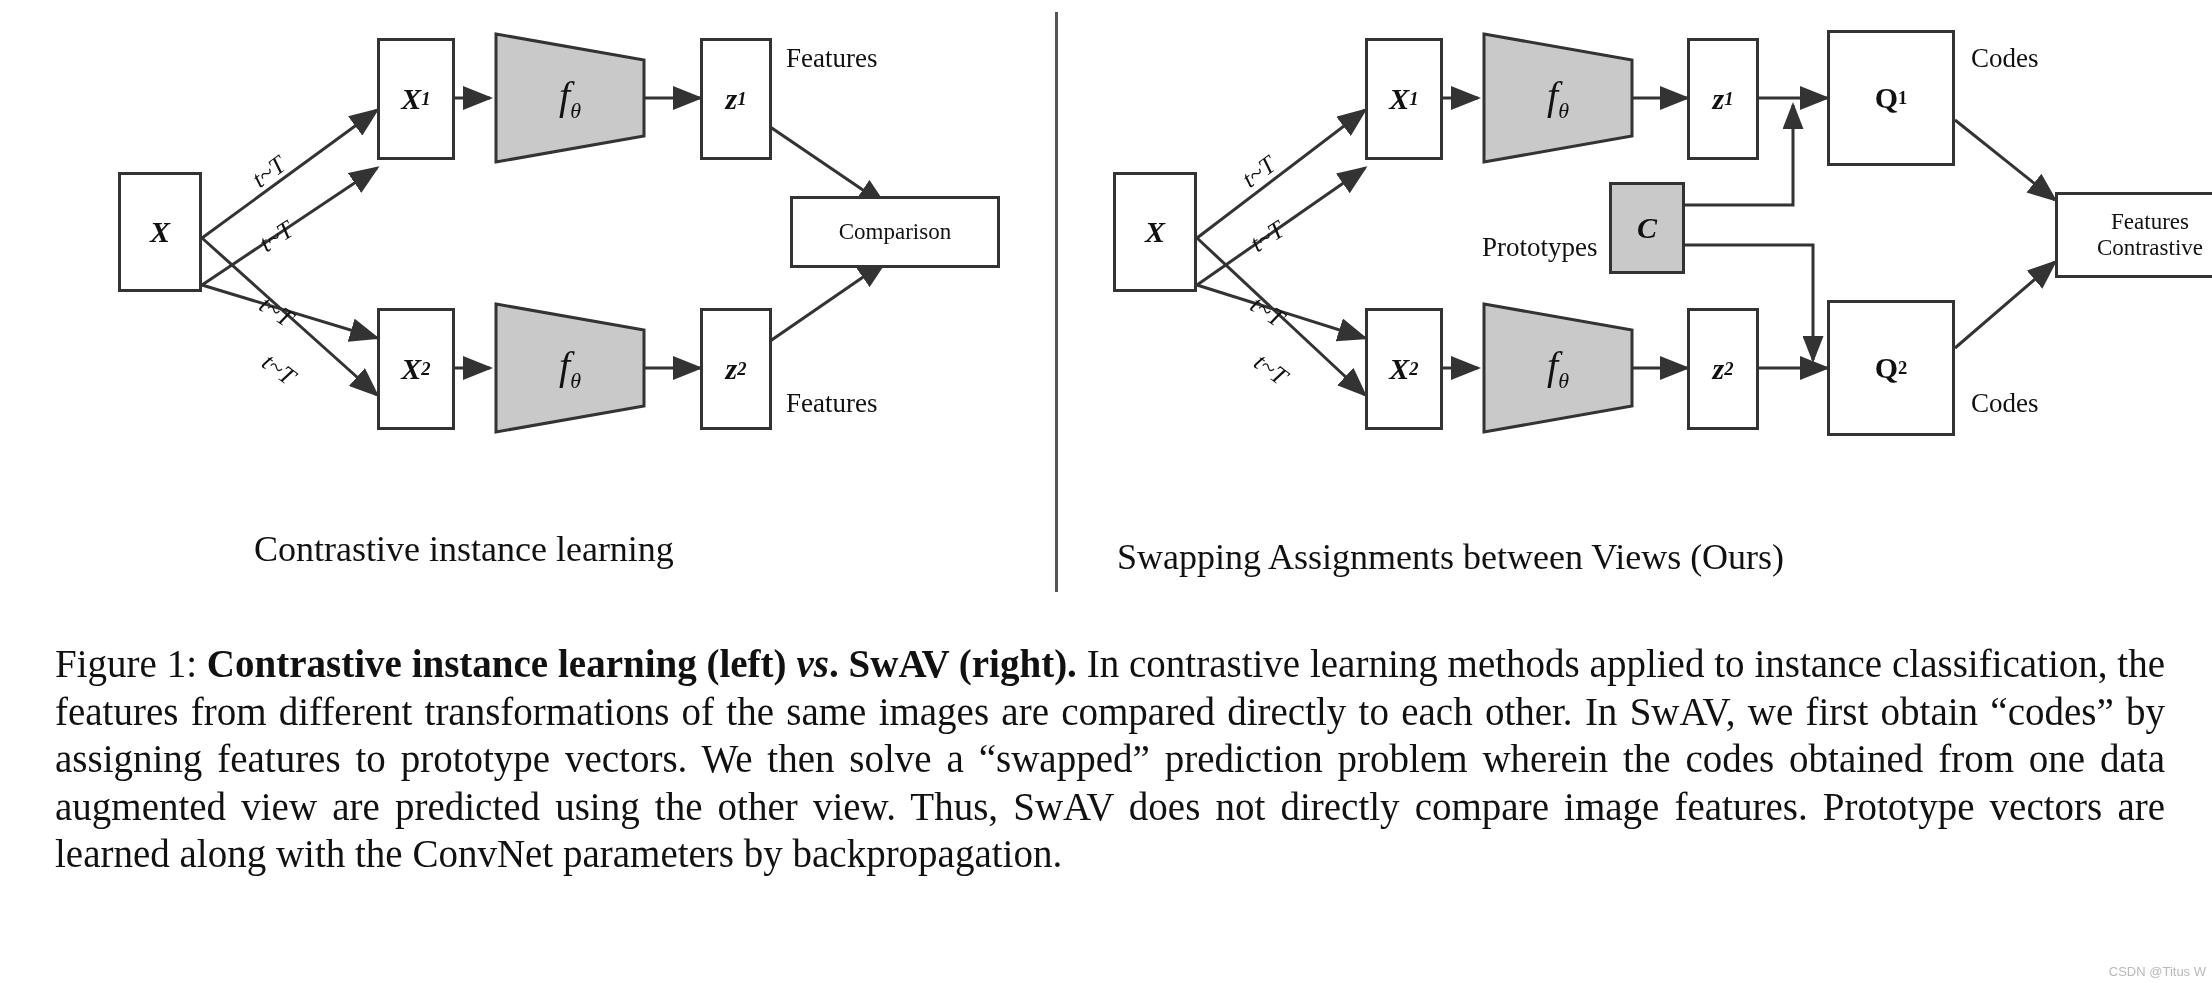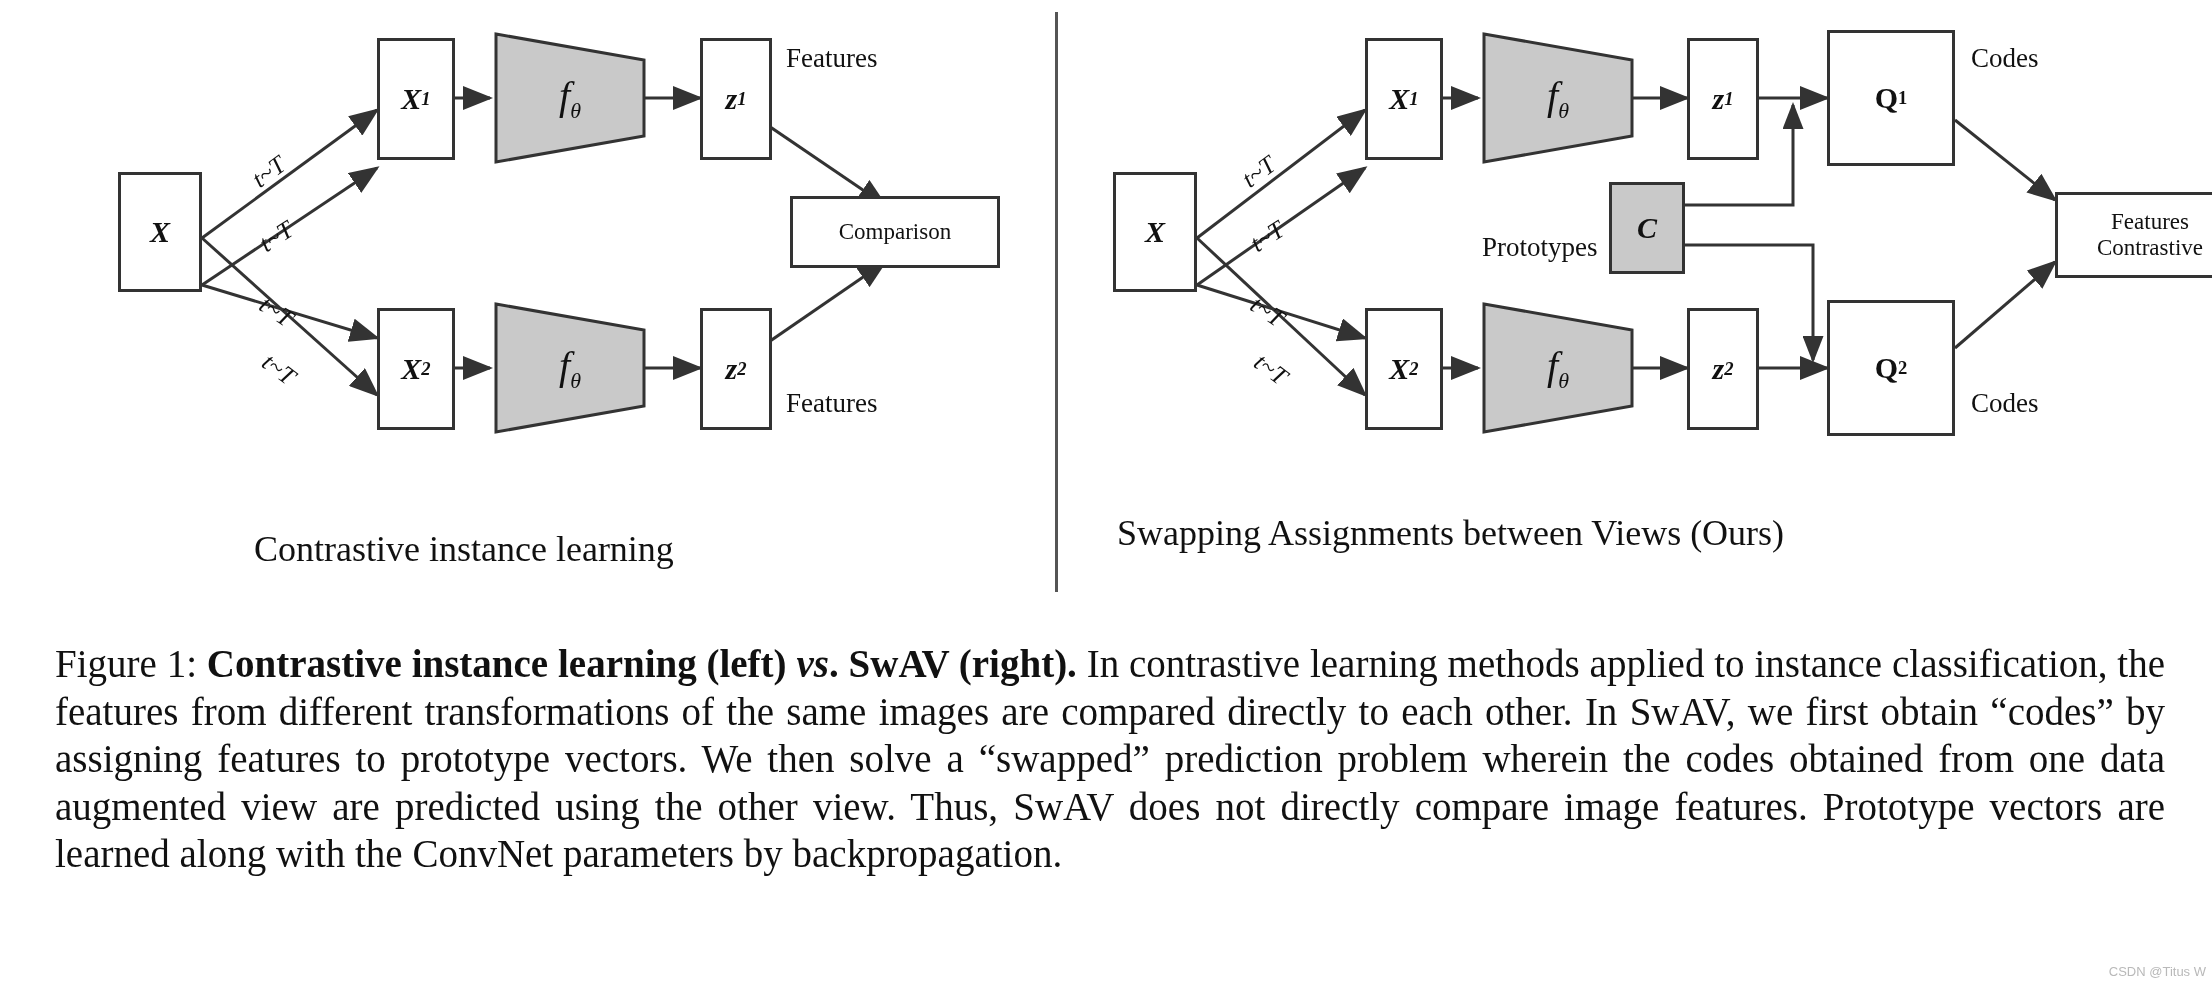--- a/index.html
+++ b/index.html
@@ -344,21 +344,21 @@
     </div>
 
     <div class="lbl-text" style="left:888px; top:43px;">Codes</div>
     <div class="lbl-text" style="left:888px; top:388px;">Codes</div>
 
     <div class="edge-label" style="left:170px; top:168px; transform: rotate(-36deg);">t~T</div>
     <div class="edge-label" style="left:178px; top:232px; transform: rotate(-33deg);">t~T</div>
     <div class="edge-label" style="left:178px; top:288px; transform: rotate(34deg);">t~T</div>
     <div class="edge-label" style="left:182px; top:345px; transform: rotate(37deg);">t~T</div>
 
-    <div class="caption-line" style="left:42px; top:512px;">Swapping Assignments between Views (Ours)</div>
+    <div class="caption-line" style="left:42px; top:536px;">Swapping Assignments between Views (Ours)</div>
   </div>
 
   <div id="caption">
     <span>Figure 1:</span>
     <b><span>Contrastive instance learning (left) </span><i><span>vs</span></i><span>. SwAV (right).</span></b><span> In contrastive learning methods applied to instance classification, the features from different transformations of the same images are compared directly to each other. In SwAV, we first obtain “codes” by assigning features to prototype vectors. We then solve a “swapped” prediction problem wherein the codes obtained from one data augmented view are predicted using the other view. Thus, SwAV does not directly compare image features. Prototype vectors are learned along with the ConvNet parameters by backpropagation.</span>
   </div>
 
   <div id="watermark">CSDN @Titus W</div>
 </div>
 

